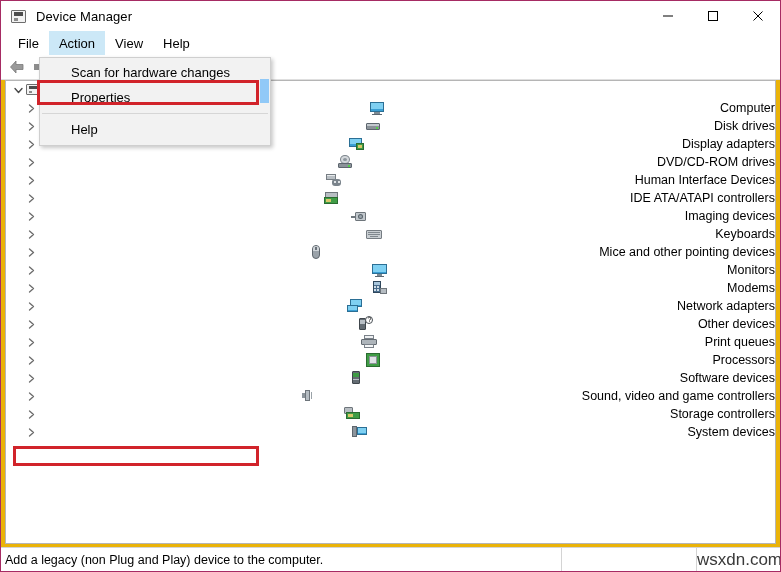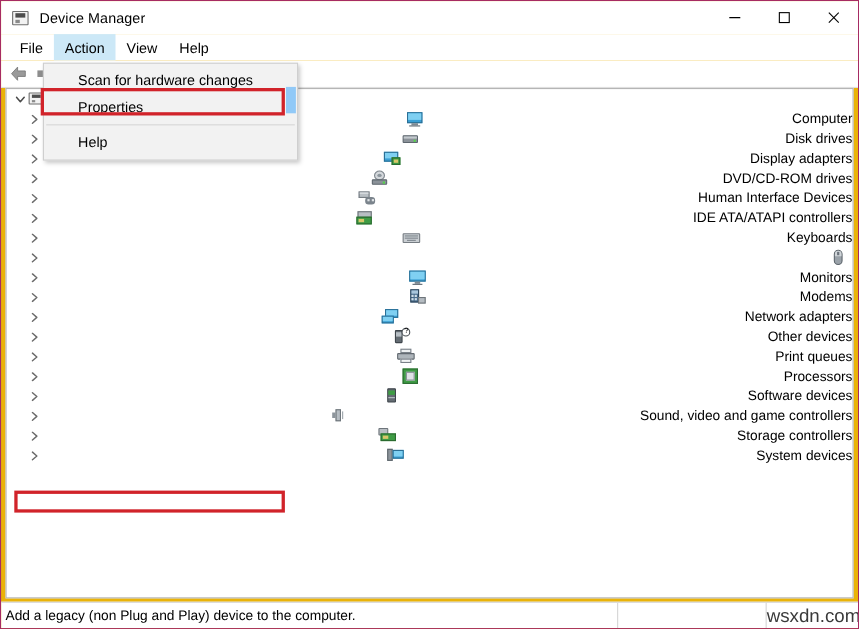--- a/index.html
+++ b/index.html
@@ -395,20 +395,34 @@
           </svg>
       </span>
       <span class="row-icon">
         <span class="ic" style="left:1px;top:2px;width:13px;height:6px;background:#b8bec3;border:1px solid #6e757b;box-sizing:border-box;"></span>
         <span class="ic" style="left:0px;top:7px;width:14px;height:7px;background:#3f9c45;border:1px solid #2a6b30;box-sizing:border-box;"></span>
         <span class="ic" style="left:2px;top:9px;width:5px;height:3px;background:#d8c76a;"></span>
       </span>
       <span class="row-label">IDE ATA/ATAPI controllers</span>
     </div>
 
+    <div class="tree-row child">
+      <span class="chev">
+        <svg width="9" height="9" viewBox="0 0 9 9">
+            <path d="M2.5 1 L6.5 4.5 L2.5 8" fill="none" stroke="#6b6b6b" stroke-width="1.3" stroke-linecap="round" stroke-linejoin="round"></path>
+          </svg>
+      </span>
+      <span class="row-icon">
+        <span class="ic" style="left:0px;top:8px;width:4px;height:2px;background:#6f777e;"></span>
+        <span class="ic" style="left:4px;top:4px;width:11px;height:9px;background:#c2c8cd;border:1px solid #6e757b;box-sizing:border-box;border-radius:1px;"></span>
+        <span class="ic" style="left:7px;top:6px;width:5px;height:5px;border-radius:50%;background:#59636b;"></span>
+        <span class="ic" style="left:8px;top:7px;width:3px;height:3px;border-radius:50%;background:#9aa4ab;"></span>
+      </span>
+      <span class="row-label">Imaging devices</span>
+    </div>
 
     <div class="tree-row child">
       <span class="chev">
         <svg width="9" height="9" viewBox="0 0 9 9">
             <path d="M2.5 1 L6.5 4.5 L2.5 8" fill="none" stroke="#6b6b6b" stroke-width="1.3" stroke-linecap="round" stroke-linejoin="round"></path>
           </svg>
       </span>
       <span class="row-icon">
         <span class="ic" style="left:0px;top:4px;width:16px;height:9px;background:#c9ced2;border:1px solid #757c82;box-sizing:border-box;border-radius:1px;"></span>
         <span class="ic" style="left:2px;top:6px;width:12px;height:1px;background:#7f878d;"></span>
@@ -422,20 +436,21 @@
       <span class="chev">
         <svg width="9" height="9" viewBox="0 0 9 9">
             <path d="M2.5 1 L6.5 4.5 L2.5 8" fill="none" stroke="#6b6b6b" stroke-width="1.3" stroke-linecap="round" stroke-linejoin="round"></path>
           </svg>
       </span>
       <span class="row-icon">
         <span class="ic" style="left:4px;top:1px;width:8px;height:14px;background:#9aa2a9;border:1px solid #5e666d;box-sizing:border-box;border-radius:4px;"></span>
         <span class="ic" style="left:5px;top:2px;width:6px;height:5px;background:#cfd4d8;border-radius:3px 3px 0 0;"></span>
         <span class="ic" style="left:7px;top:3px;width:2px;height:3px;background:#6a727a;"></span>
       </span>
+      <span class="row-label">Mice and other pointing devices</span>
     </div>
 
     <div class="tree-row child">
       <span class="chev">
         <svg width="9" height="9" viewBox="0 0 9 9">
             <path d="M2.5 1 L6.5 4.5 L2.5 8" fill="none" stroke="#6b6b6b" stroke-width="1.3" stroke-linecap="round" stroke-linejoin="round"></path>
           </svg>
       </span>
       <span class="row-icon">
         <span class="ic" style="left:0px;top:2px;width:15px;height:10px;background:#3a9fd4;border:1px solid #2b6f95;box-sizing:border-box;"></span>

